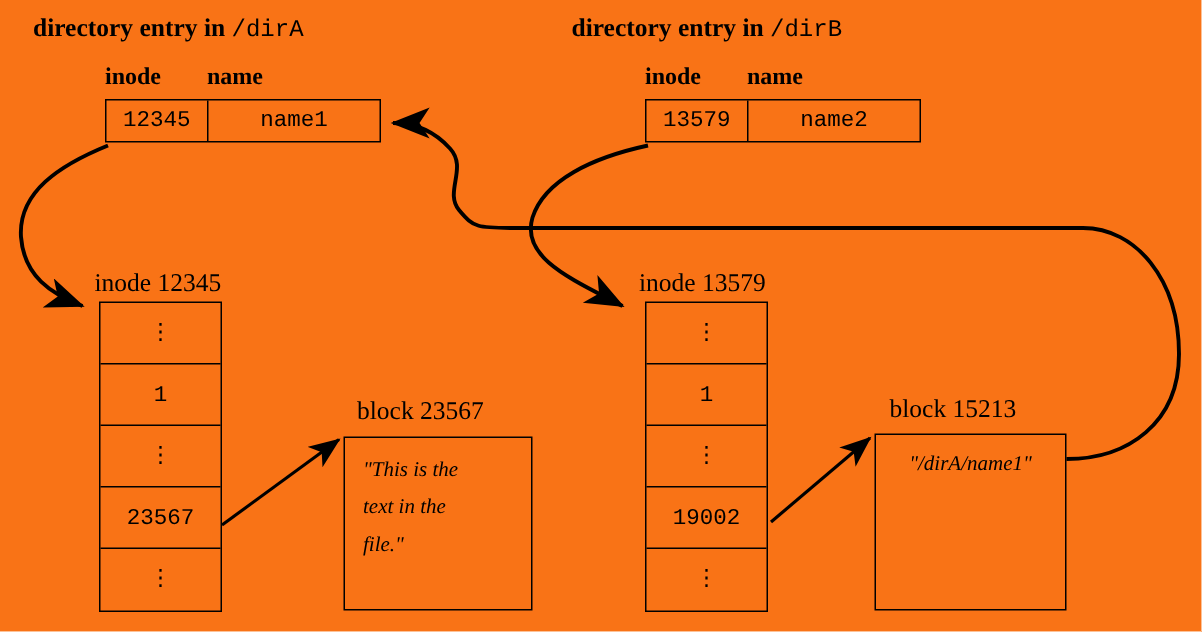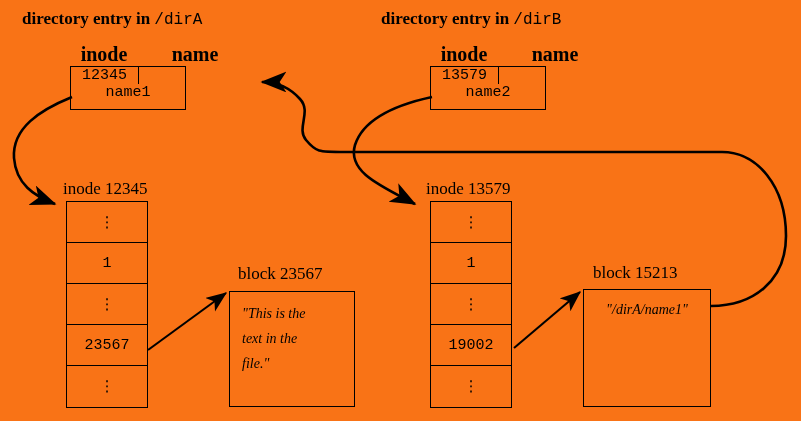--- a/index.html
+++ b/index.html
@@ -33,33 +33,32 @@
     position: absolute;
     white-space: nowrap;
     font-family: "Liberation Serif", "DejaVu Serif", serif;
     font-size: 17px;
     font-weight: bold;
     line-height: 1;
   }
   .colhdr {
     position: absolute;
     font-family: "Liberation Serif", "DejaVu Serif", serif;
-    font-size: 20px;
+    font-size: 16px;
     font-weight: bold;
-    text-align: center;
+    text-align: left;
     line-height: 1;
   }
   
   .dirbox {
     position: absolute;
     border: 1.6px solid #000;
     box-sizing: border-box;
     display: flex;
-    height: 44px;
-    flex-direction: column;
+    height: 29px;
   }
   .dircell {
     box-sizing: border-box;
     display: flex;
     align-items: center;
     justify-content: center;
     font-family: "Liberation Mono", "DejaVu Sans Mono", monospace;
     font-size: 15px;
     color: #000;
   }

